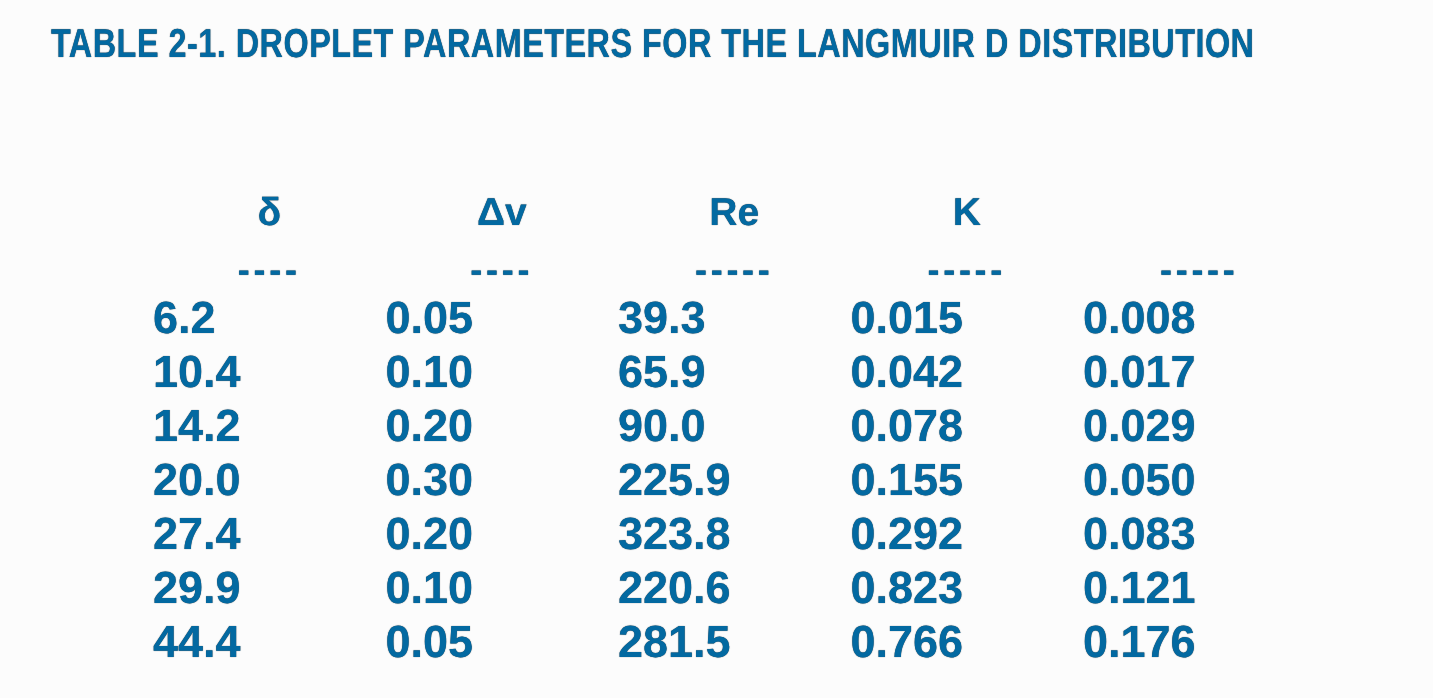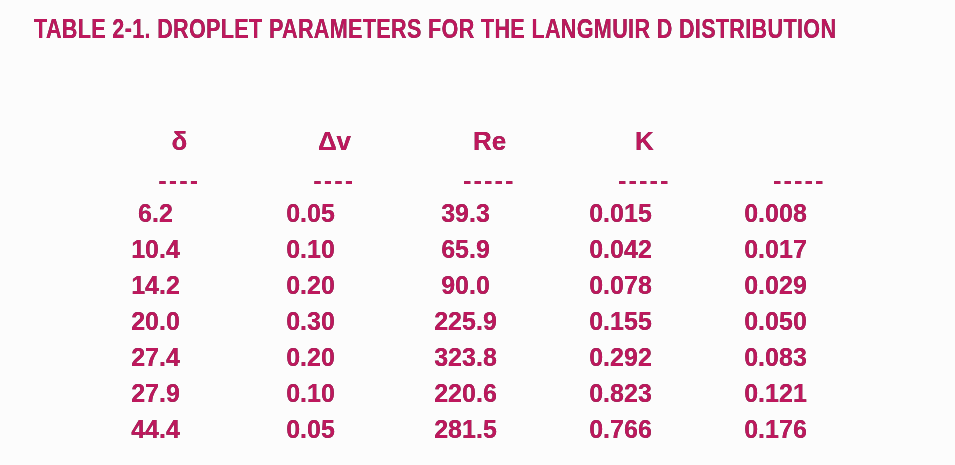--- a/index.html
+++ b/index.html
@@ -8,21 +8,21 @@
     width: 955px;
     height: 465px;
     background: #fcfcfc;
     overflow: hidden;
     font-family: "Liberation Sans", sans-serif;
   }
   .page {
     position: relative;
     width: 955px;
     height: 465px;
-    color: #be185d;
+    color: #0369a1;
   }
   .doc-title {
     position: absolute;
     left: 34px;
     top: 14px;
     margin: 0;
     font-size: 27px;
     font-weight: bold;
     letter-spacing: 0.4px;
     white-space: nowrap;
@@ -61,23 +61,23 @@
     position: relative;
     top: 0.12em;
   }
   .r-dash .t-cell {
     text-align: center;
     font-size: 24px;
     line-height: 24px;
     letter-spacing: 2.5px;
   }
   .r-data .t-cell {
-    text-align: center;
+    text-align: left;
     padding-right: 48px;
-    font-size: 25px;
+    font-size: 30px;
     line-height: 36px;
   }
 </style>
 </head>
 <body>
 
 <div class="page">
 
   <h1 class="doc-title">TABLE 2-1. DROPLET PARAMETERS FOR THE LANGMUIR D DISTRIBUTION</h1>
 
@@ -132,21 +132,21 @@
 
     <div class="t-row r-data">
       <div class="t-cell">27.4</div>
       <div class="t-cell">0.20</div>
       <div class="t-cell">323.8</div>
       <div class="t-cell">0.292</div>
       <div class="t-cell">0.083</div>
     </div>
 
     <div class="t-row r-data">
-      <div class="t-cell">27.9</div>
+      <div class="t-cell">29.9</div>
       <div class="t-cell">0.10</div>
       <div class="t-cell">220.6</div>
       <div class="t-cell">0.823</div>
       <div class="t-cell">0.121</div>
     </div>
 
     <div class="t-row r-data">
       <div class="t-cell">44.4</div>
       <div class="t-cell">0.05</div>
       <div class="t-cell">281.5</div>

